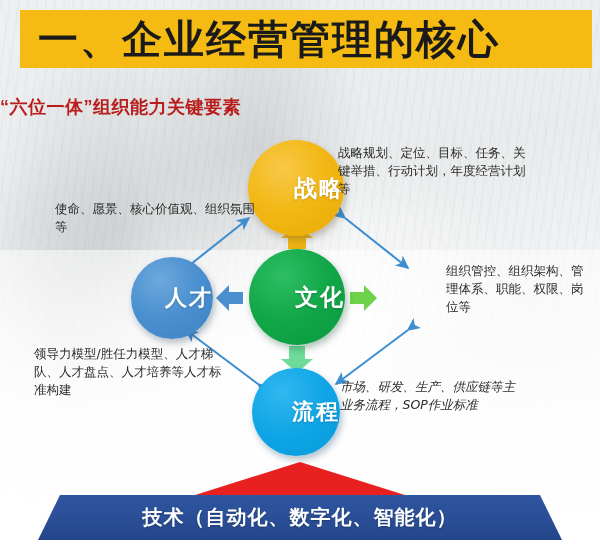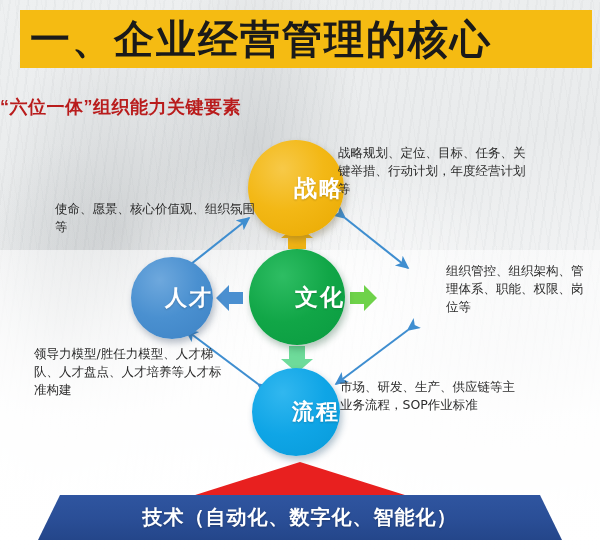--- a/index.html
+++ b/index.html
@@ -36,21 +36,21 @@
   }
 
   
   .title-bar{
     position:absolute;left:20px;top:10px;width:572px;height:58px;
     background:#f5bb12;
     display:flex;align-items:center;
   }
   .title-text{
     font-size:40px;font-weight:bold;color:#1a1a1a;
-    letter-spacing:2px;padding-left:10px;line-height:1;
+    letter-spacing:2px;padding-left:18px;line-height:1;
     white-space:nowrap;
   }
   .subtitle{
     position:absolute;left:0;right:0;top:95px;text-align:left;
     font-size:18px;font-weight:bold;color:#b91c1c;letter-spacing:.5px;
   }
 
   
   .connectors{position:absolute;left:0;top:0;width:600px;height:550px;pointer-events:none;}
 
@@ -92,21 +92,21 @@
 
   
   .desc{
     position:absolute;color:#2b2b2b;font-size:12.5px;line-height:1.42;
     font-family:"DejaVu Sans","Liberation Sans",sans-serif;
   }
   .desc.strategy{left:338px;top:144px;width:188px;}
   .desc.culture{left:55px;top:200px;width:200px;}
   .desc.organization{left:446px;top:262px;width:144px;}
   .desc.talent{left:34px;top:345px;width:198px;}
-  .desc.process{left:340px;top:378px;width:180px;}
+  .desc.process{left:340px;top:378px;width:180px;font-style:italic;}
 
   
   .red-arrow{position:absolute;left:190px;top:462px;width:220px;height:36px;}
   .tech-band{
     position:absolute;left:38px;top:495px;width:524px;height:45px;
     background:linear-gradient(180deg,#2f55a0 0%,#2a4e96 55%,#24468a 100%);
     clip-path:polygon(4.2% 0%, 95.8% 0%, 100% 100%, 0% 100%);
     display:flex;align-items:center;justify-content:center;
   }
   .tech-text{

